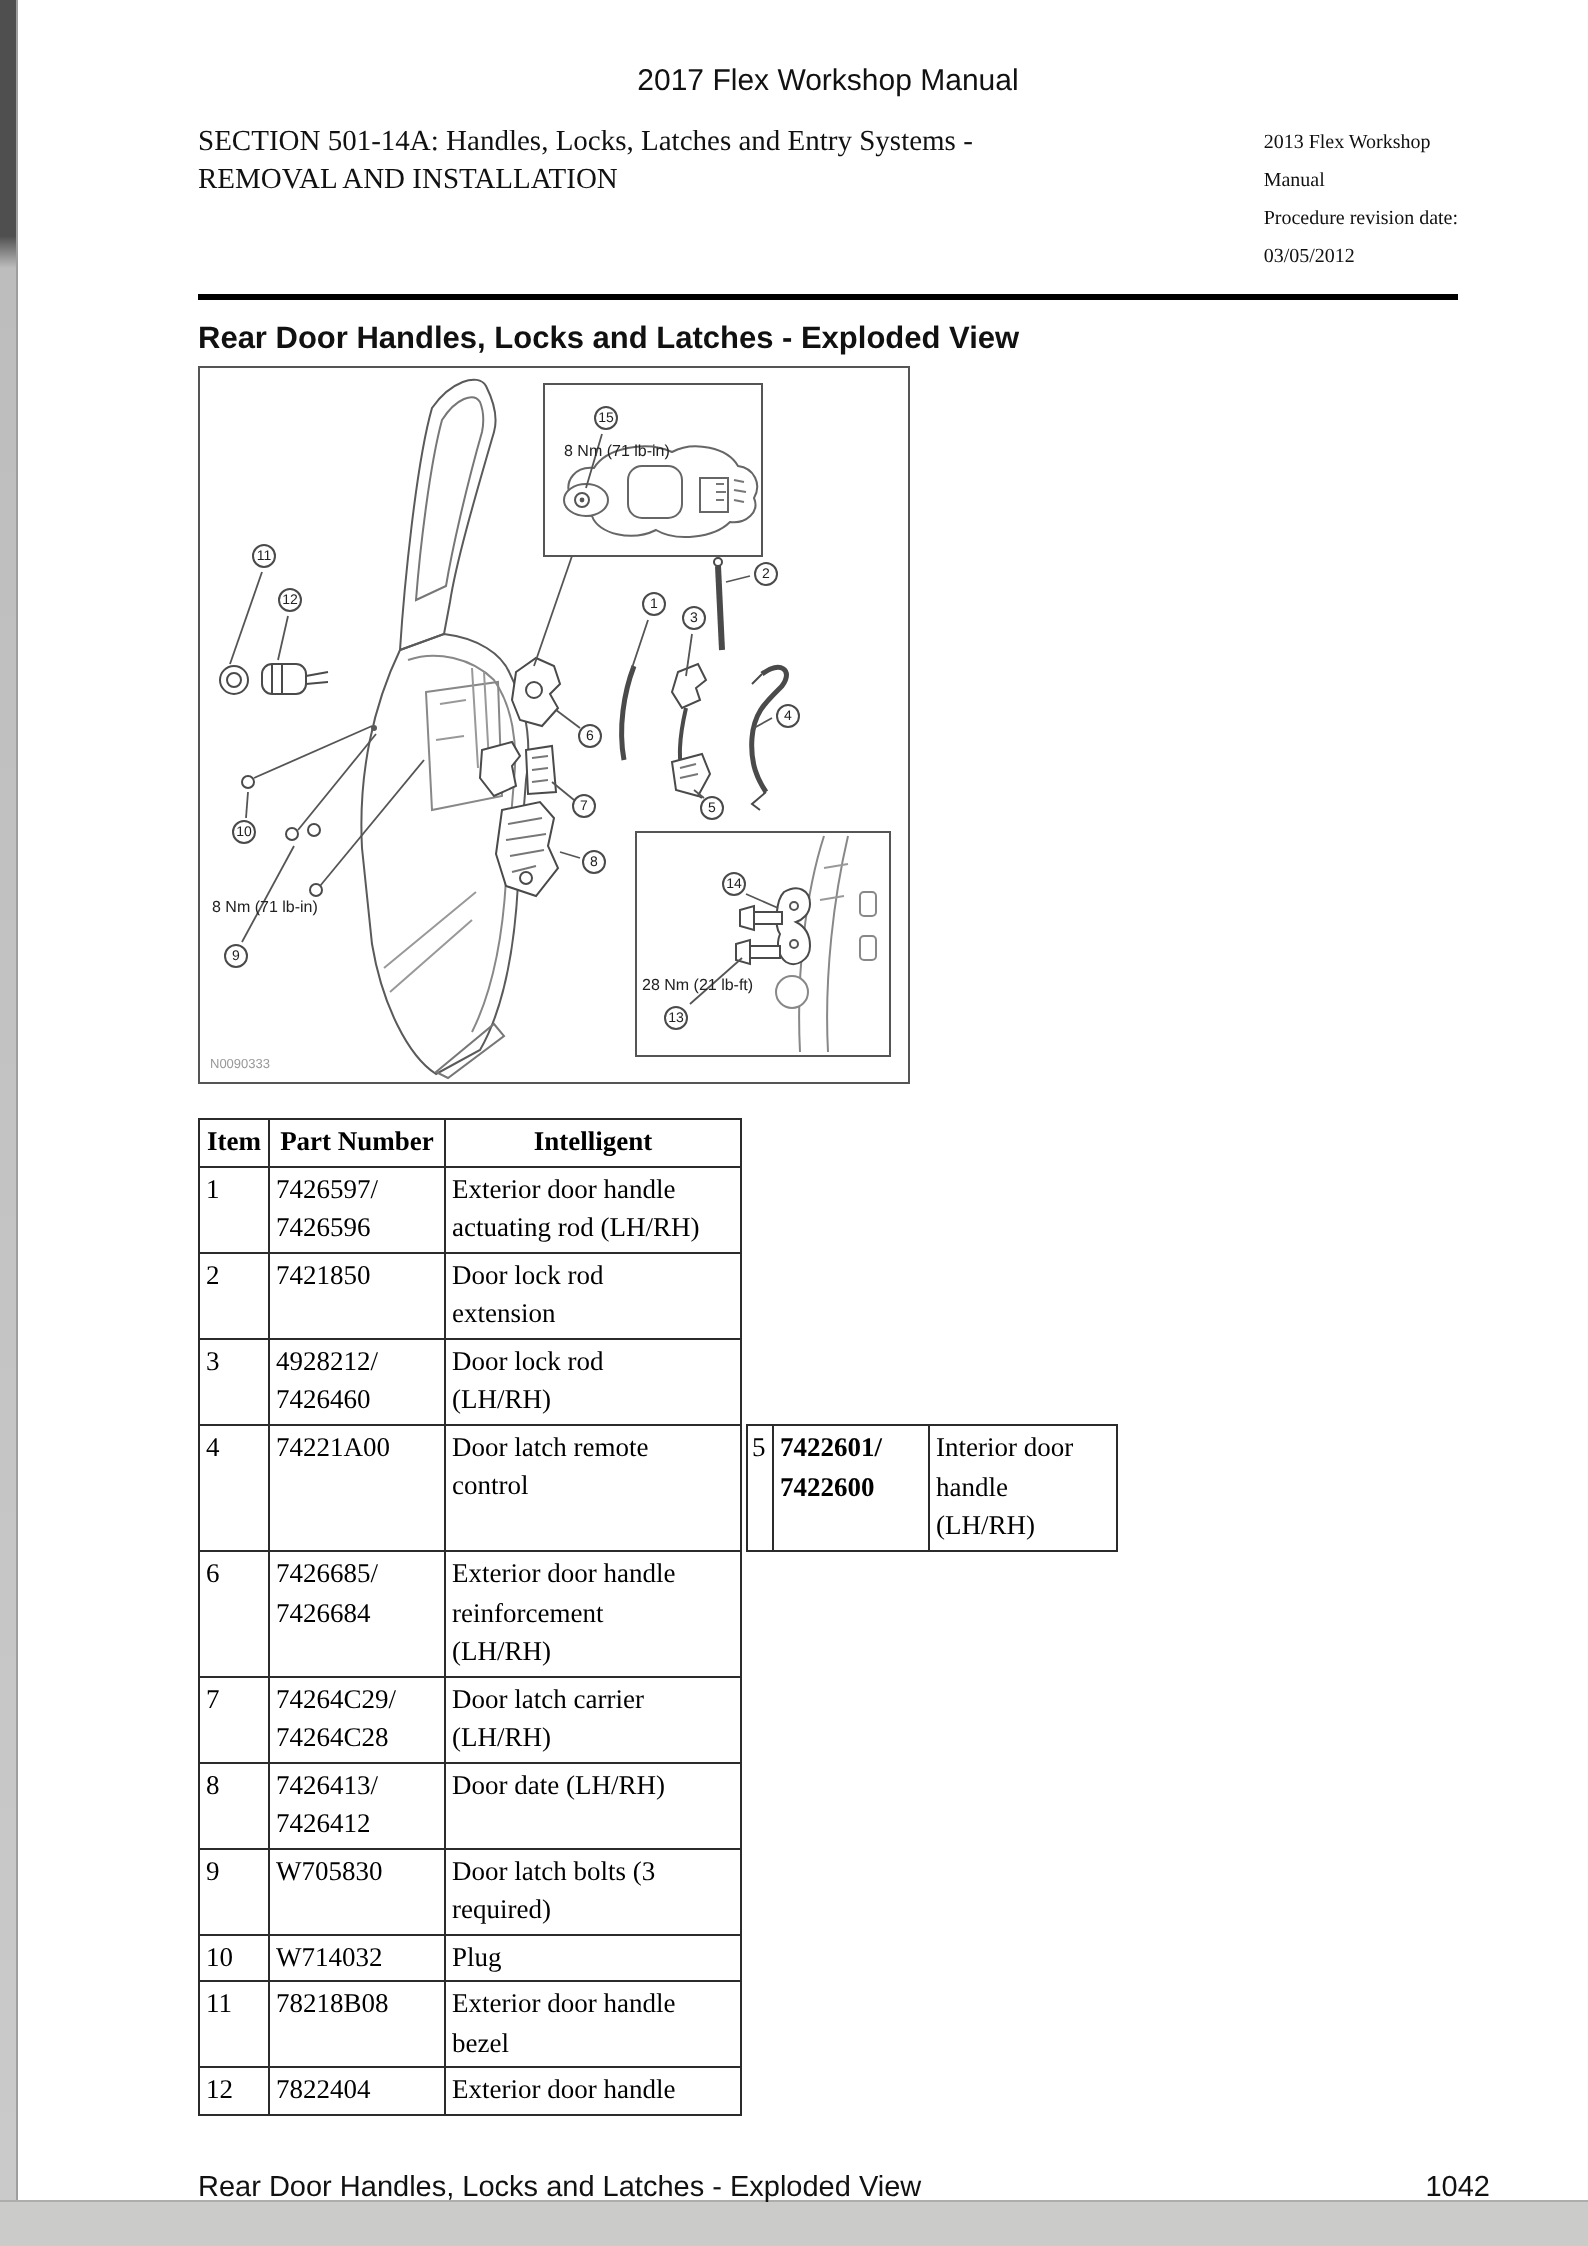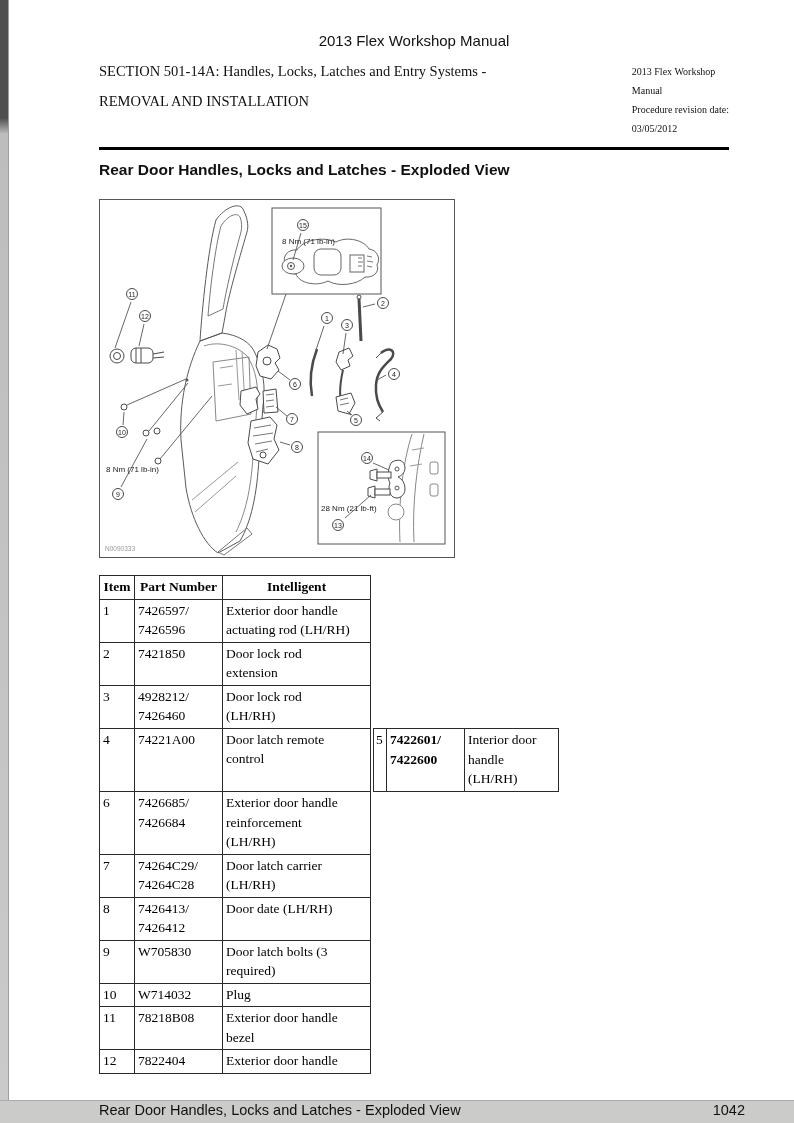--- a/index.html
+++ b/index.html
@@ -17,28 +17,28 @@
     position:absolute;left:0;bottom:0;width:794px;height:22px;
     background:#cbcbca;border-top:1px solid #adadad;
   }
   .content{position:absolute;left:99px;top:0;width:648px;}
   .doc-title{
     margin-top:32px;width:630px;text-align:center;
     font-family:"Liberation Sans", sans-serif;font-size:15px;
   }
   .doc-header{display:flex;justify-content:space-between;margin-top:13px;width:630px;}
   .dh-left{font-size:14.5px;line-height:19px;width:420px;}
-  .dh-left .removal{margin-top:11px;}
+  .dh-left .removal{}
   .dh-right{font-size:10px;line-height:19px;text-align:left;}
   .rule{margin-top:9px;width:630px;height:3px;background:#000;}
   .heading{
     margin-top:11px;width:630px;
     font-family:"Liberation Sans", sans-serif;font-weight:bold;font-size:15.5px;
   }
-  .figure{position:relative;margin-top:20px;width:354px;height:357px;border:1px solid #555;background:#fff;}
+  .figure{position:relative;margin-top:4px;width:354px;height:357px;border:1px solid #555;background:#fff;}
   .figure svg{position:absolute;left:0;top:0;}
   .callout{
     position:absolute;width:10px;height:10px;border:1px solid #4a4a4a;border-radius:50%;
     background:#fff;font-family:"Liberation Sans", sans-serif;font-size:7px;color:#222;
     display:flex;align-items:center;justify-content:center;line-height:1;
   }
   .fig-label{
     position:absolute;font-family:"Liberation Sans", sans-serif;font-size:8px;color:#222;
     white-space:nowrap;
   }
@@ -64,21 +64,21 @@
   }
 </style>
 </head>
 <body>
 
 <div class="edge-left"></div>
 <div class="edge-bottom"></div>
 
 <div class="content">
 
-  <div class="doc-title">2013 Flex Workshop Manual</div>
+  <div class="doc-title">2017 Flex Workshop Manual</div>
 
   <div class="doc-header">
     <div class="dh-left">
       <div>SECTION 501-14A: Handles, Locks, Latches and Entry Systems -</div>
       <div class="removal">REMOVAL AND INSTALLATION</div>
     </div>
     <div class="dh-right">
       <div>2013 Flex Workshop</div>
       <div>Manual</div>
       <div>Procedure revision date:</div>

